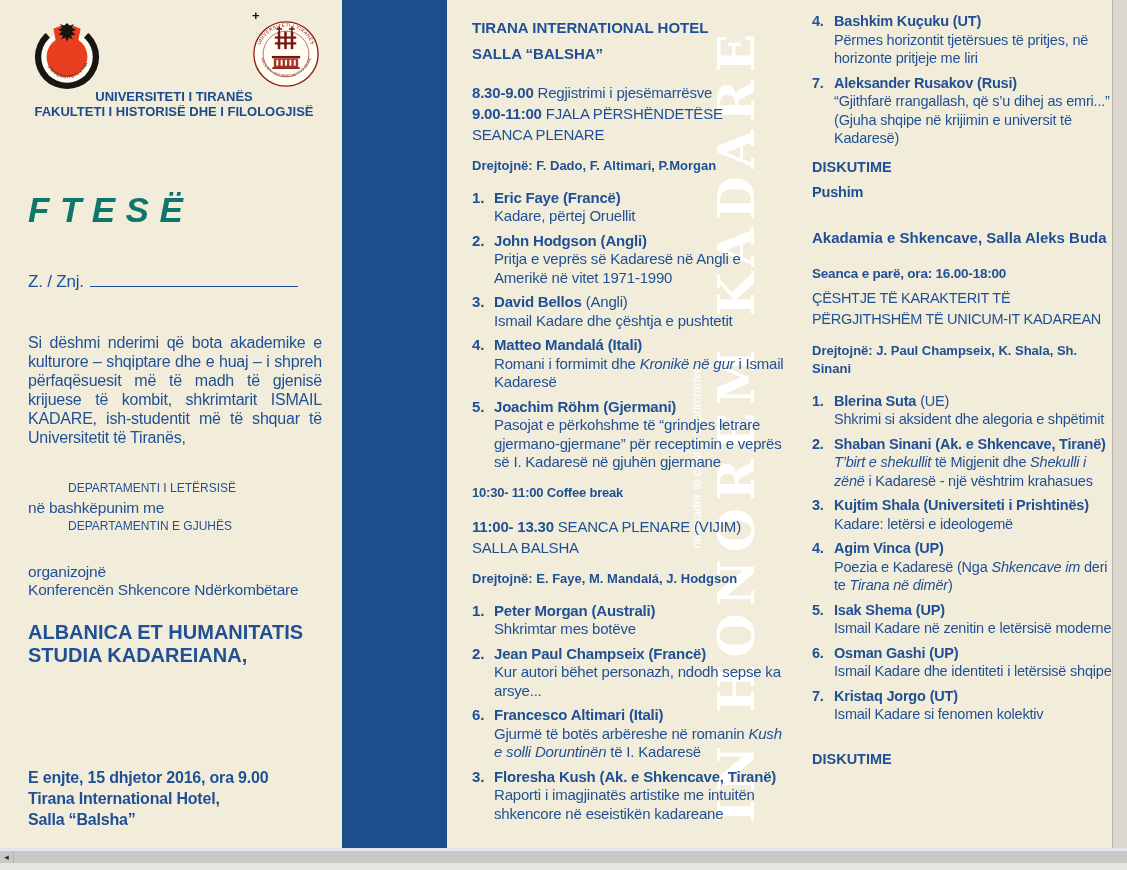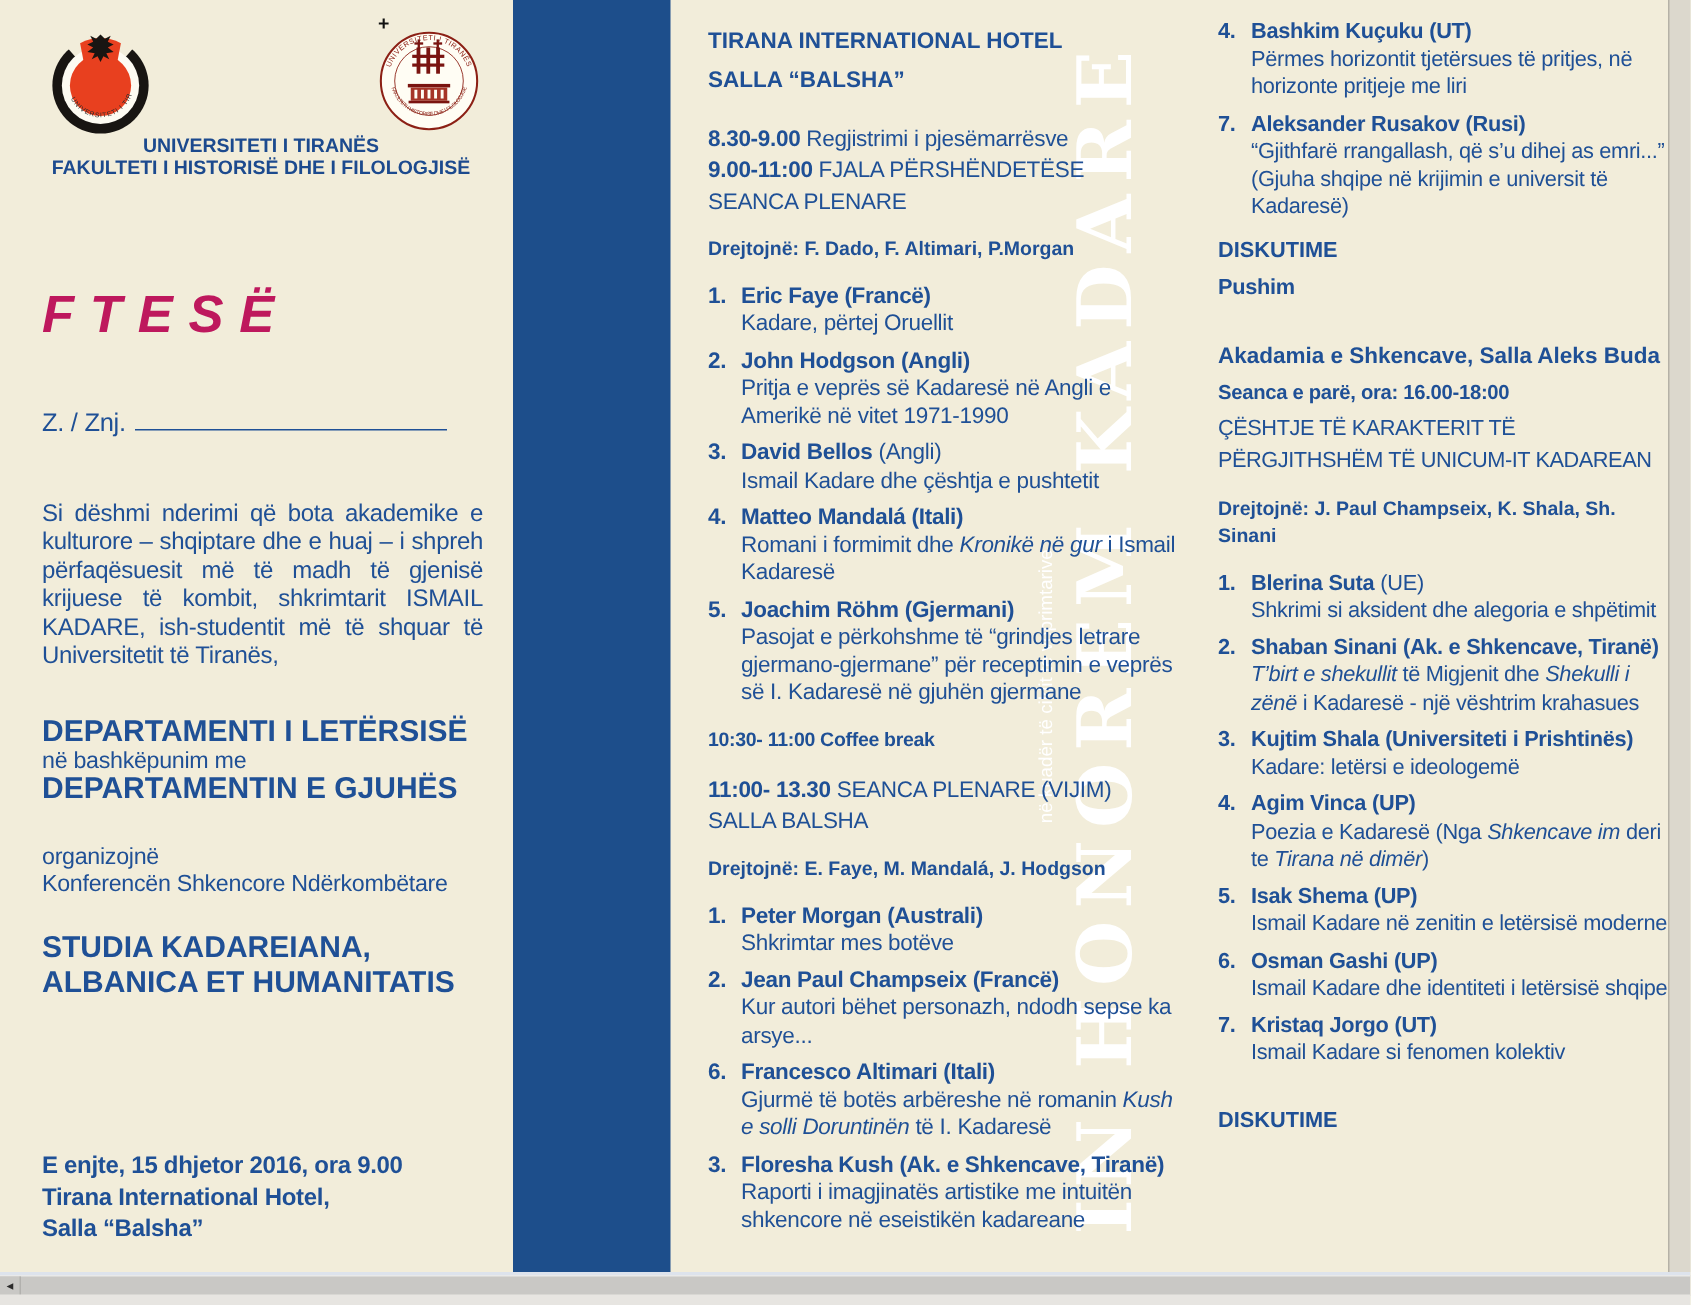--- a/index.html
+++ b/index.html
@@ -14,27 +14,27 @@
   .reg{font-weight:400;}
 
   
   .leftcol{position:absolute; left:28px; top:0; width:292px;}
   .logo1{position:absolute; left:0; top:20px;}
   .logo2{position:absolute; left:222px; top:18px;}
   .cursor-plus{position:absolute; left:224px; top:8px; font-size:13px; color:#111; font-weight:700;}
   .orgblock{position:absolute; left:-10px; top:90px; width:312px; text-align:center;
     font-size:13px; font-weight:700; line-height:14.5px; letter-spacing:0; white-space:nowrap; color:#1c4a8e;}
   .ftese{position:absolute; left:0; top:190px; font-size:35px; font-weight:700; font-style:italic;
-    letter-spacing:0.3em; color:#be185d;}
+    letter-spacing:0.3em; color:#0f766e;}
   .znj{position:absolute; left:0; top:272px; font-size:17px;}
   .znj .line{display:inline-block; width:208px; border-bottom:1.6px solid #1f5096; height:14px; margin-left:6px;}
   .bodytxt{position:absolute; left:0; top:333px; width:294px; font-size:16px; line-height:19px;
     text-align:justify;}
   .deptblock{position:absolute; left:0; top:479px; width:294px; line-height:19px;}
-  .deptblock .big{font-size:20px; font-weight:700; letter-spacing:0;}
+  .deptblock .big{font-size:12px; font-weight:400; letter-spacing:0;margin-left:40px;}
   .deptblock .mid{font-size:15.5px;}
   .orgz{position:absolute; left:0; top:563px; width:294px; font-size:15.5px; line-height:18px;}
   .studia{position:absolute; left:0; top:621px; width:294px; font-size:20px; font-weight:700; line-height:23px; letter-spacing:0;}
   .dateblock{position:absolute; left:0; top:756px; width:294px; font-size:16px; font-weight:700; line-height:21px;margin-top:11px;}
 
   
   .banner{position:absolute; left:342px; top:0; width:105px; height:849px; background:#1d4e8b;}
   .banner-main{position:absolute; left:-30px; top:372px; width:849px; height:105px; line-height:105px;
     transform:rotate(-90deg); transform-origin:50% 50%;
     text-align:center; color:#ffffff; font-family:"DejaVu Serif",serif; font-weight:700;
@@ -55,21 +55,21 @@
   .item .num{display:inline-block; width:22px; font-weight:700;}
   .item .name{font-weight:700;}
   .item .aff{font-weight:700; margin-left:4px;}
   .item .aff.reg{font-weight:400;}
   .item .title{padding-left:22px;}
   .coffee{margin-top:12px; font-size:13px; font-weight:700;}
   .sess2{margin-top:14px; line-height:21px;}
   .disk{font-weight:700; margin-top:10px; letter-spacing:0;}
   .pushim{font-weight:700; margin-top:7px;}
   .rvenue{margin-top:27px; font-weight:700; font-size:15px; letter-spacing:0;}
-  .rtime{margin-top:6px; font-weight:700; font-size:13.5px;}
+  .rtime{margin-top:18px; font-weight:700; font-size:13.5px;}
   .rtitle{margin-top:4px; font-size:14.5px; line-height:21px; white-space:nowrap; letter-spacing:-0.3px;}
 
   
   .edge-line{position:absolute; left:0; top:848px; width:1127px; height:2px; background:#dde3ec;}
   .hscroll{position:absolute; left:0; top:850px; width:1127px; height:13px; background:#c9c8c5;
     border-top:1px solid #e9e9e9;}
   .hscroll .larrow{position:absolute; left:0; top:0; width:13px; height:13px; background:#c9c8c5;
     border-right:1px solid #b2b1ae; color:#2b2b2b; font-size:9px; line-height:13px; text-align:center;}
   .bottom-strip{position:absolute; left:0; top:863px; width:1127px; height:7px; background:#e7e5e1;}
   .vscroll{position:absolute; left:1112px; top:0; width:15px; height:848px; background:#dcd8cd;
@@ -147,22 +147,22 @@
       <div class="mid">në bashkëpunim me</div>
       <div class="big">DEPARTAMENTIN E GJUHËS</div>
     </div>
 
     <div class="orgz">
       <div>organizojnë</div>
       <div>Konferencën Shkencore Ndërkombëtare</div>
     </div>
 
     <div class="studia">
+      <div>ALBANICA ET HUMANITATIS</div>
       <div>STUDIA KADAREIANA,</div>
-      <div>ALBANICA ET HUMANITATIS</div>
     </div>
 
     <div class="dateblock">
       <div>E enjte, 15 dhjetor 2016, ora 9.00</div>
       <div>Tirana International Hotel,</div>
       <div>Salla “Balsha”</div>
     </div>
   </div>
 
   <div class="banner">

